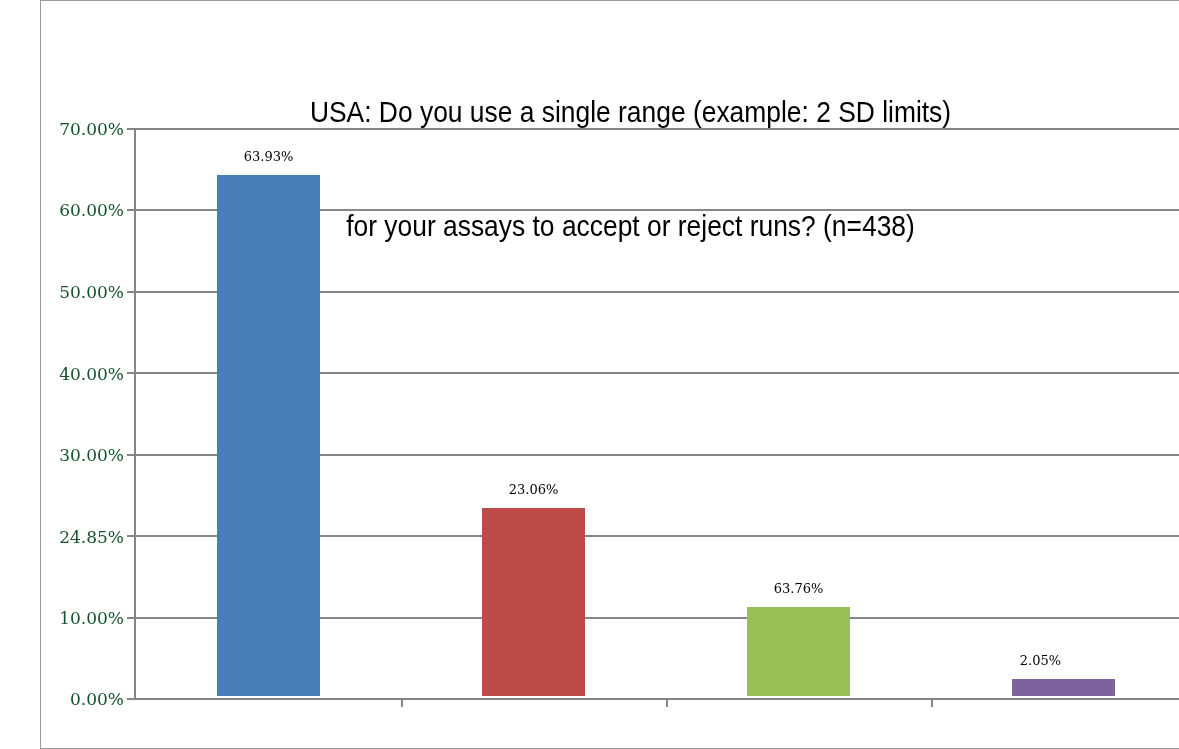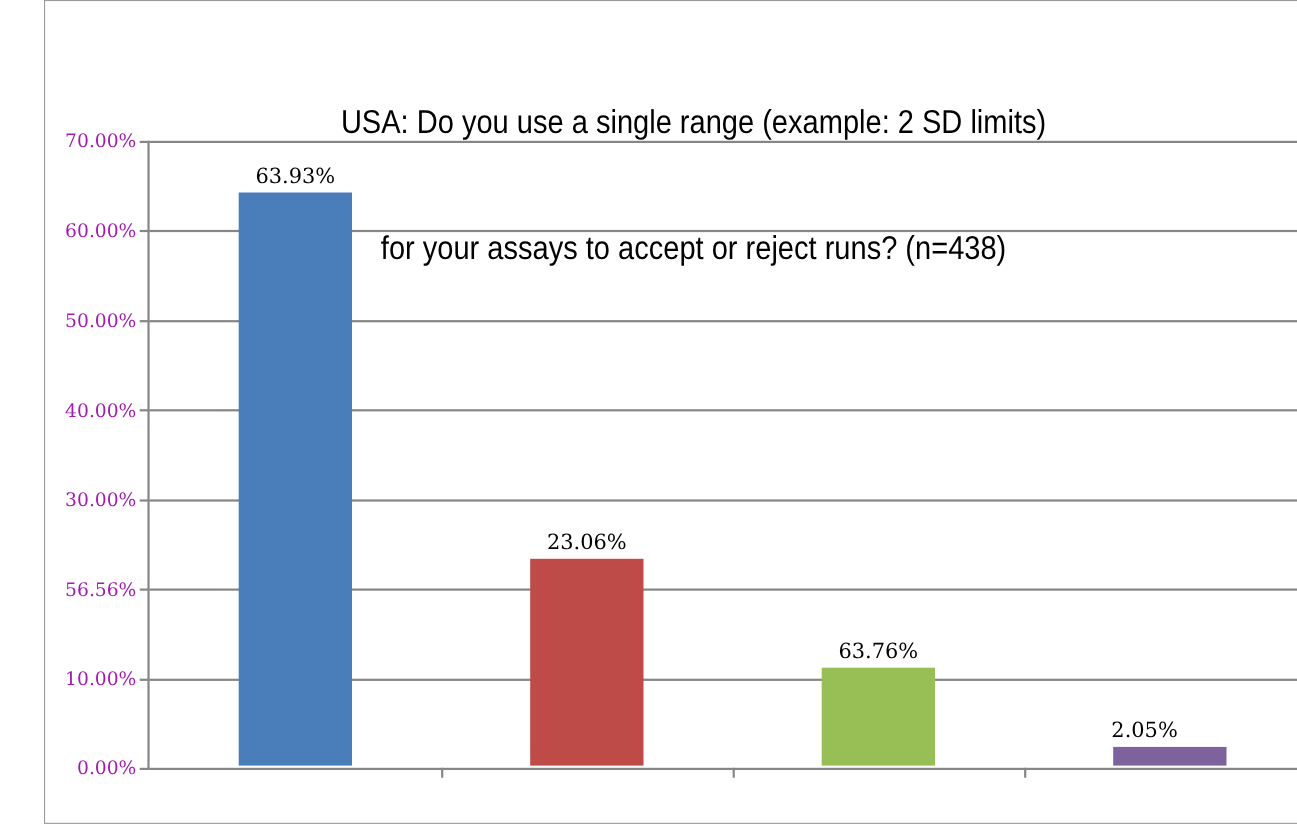--- a/index.html
+++ b/index.html
@@ -86,21 +86,21 @@
     background: #868686;
   }
 
   
   .ylabel {
     position: absolute;
     right: 1095px;      
     text-align: right;
     font-family: "DejaVu Serif", serif;
     font-size: 17px;
-    color: #a21caf;
+    color: #14532d;
     white-space: nowrap;
   }
   #y-axis-labels {
     position: absolute;
     left: 0;
     top: 0;
     width: 1179px;
     height: 749px;
     pointer-events: none;
   }
@@ -114,21 +114,21 @@
   .bar {
     position: absolute;
     bottom: 2px;
   }
 
   
   .datalabel {
     position: absolute;
     text-align: center;
     font-family: "DejaVu Serif", serif;
-    font-size: 19px;
+    font-size: 13px;
     color: #000000;
     white-space: nowrap;
   }
 
   
   #x-axis-labels {
     position: absolute;
     left: 95px;
     top: 708px;
     width: 1060px;
@@ -154,21 +154,21 @@
     <span class="tline">USA: Do you use a single range (example: 2 SD limits)</span>
     <span class="tline">for your assays to accept or reject runs? (n=438)</span>
   </div>
 
   <div id="y-axis-labels">
     <div class="ylabel" style="top:118px">70.00%</div>
     <div class="ylabel" style="top:199px">60.00%</div>
     <div class="ylabel" style="top:281px">50.00%</div>
     <div class="ylabel" style="top:363px">40.00%</div>
     <div class="ylabel" style="top:444px">30.00%</div>
-    <div class="ylabel" style="top:526px">56.56%</div>
+    <div class="ylabel" style="top:526px">24.85%</div>
     <div class="ylabel" style="top:607px">10.00%</div>
     <div class="ylabel" style="top:688px">0.00%</div>
   </div>
 
   <div id="plot-area">
 
     <div class="axis-line-y"></div>
 
     <div class="gridline" style="top:0px"></div>
     <div class="gridline" style="top:81px"></div>

